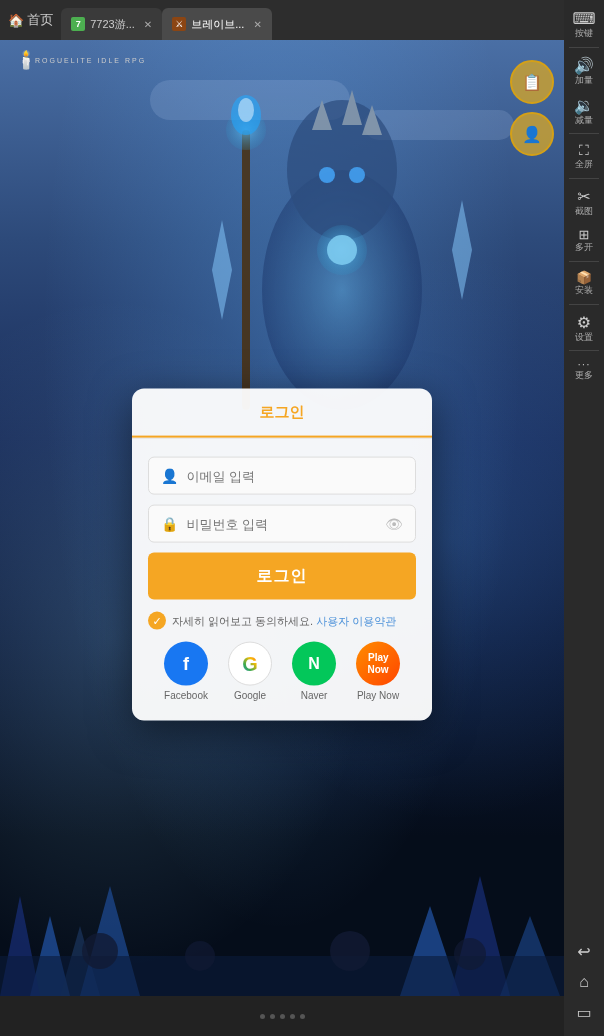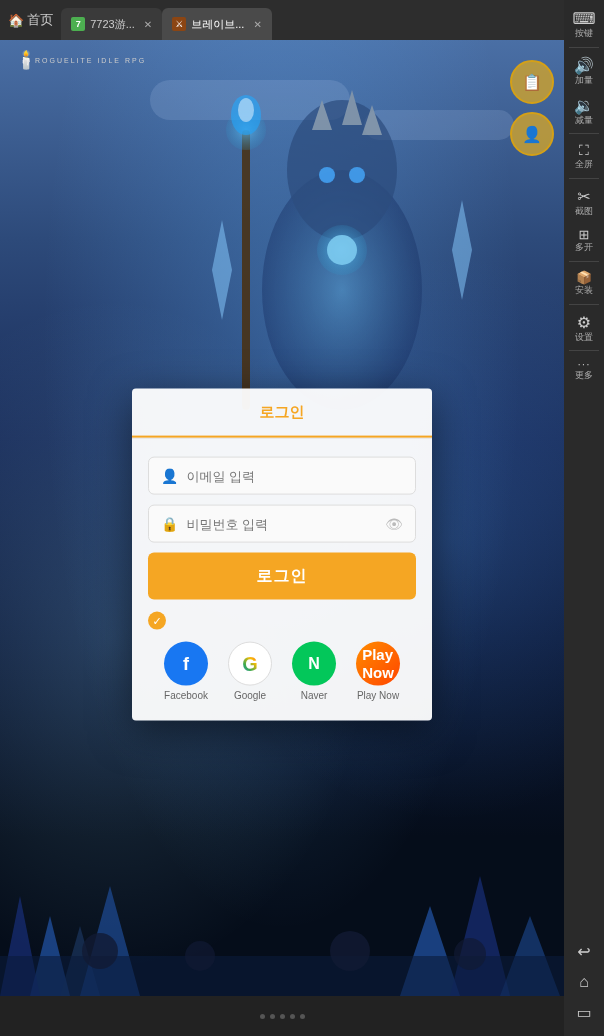--- a/index.html
+++ b/index.html
@@ -204,21 +204,21 @@
     }
 
     
     .login-modal {
       position: absolute;
       top: 50%;
       left: 50%;
       transform: translate(-50%, -45%);
       width: 300px;
       background: rgba(255, 255, 255, 0.95);
-      border-radius: 4px;
+      border-radius: 12px;
       padding: 0 0 20px 0;
       z-index: 150;
       box-shadow: 0 10px 40px rgba(0,0,0,0.5);
     }
 
     
     .modal-tabs {
       display: flex;
       border-bottom: 1px solid #e0e0e0;
       margin-bottom: 18px;
@@ -545,20 +545,24 @@
           <span class="input-icon">🔒</span>
           <input class="input-field" type="password" placeholder="비밀번호 입력" style="">
           <span class="eye-icon">👁</span>
         </div>
       </div>
 
       <button class="login-btn">로그인</button>
 
       <div class="terms-row">
         <div class="terms-check">✓</div>
+        <span class="terms-text">
+          <span>자세히 읽어보고 동의하세요.</span>
+          <a class="terms-link" href="#">사용자 이용약관</a>
+        </span>
       </div>
 
       <div class="social-login">
         <div class="social-item">
           <div class="social-circle fb-circle">
             <span style="font-weight:900; font-size:18px;">f</span>
           </div>
           <span class="social-label">Facebook</span>
         </div>
         <div class="social-item">
@@ -568,21 +572,21 @@
           <span class="social-label">Google</span>
         </div>
         <div class="social-item">
           <div class="social-circle naver-circle">
             <span style="font-weight:900; font-size:16px; color:#fff;">N</span>
           </div>
           <span class="social-label">Naver</span>
         </div>
         <div class="social-item">
           <div class="social-circle playnow-circle" style="background: linear-gradient(135deg, #ff8c00, #ff4500); flex-direction:column; line-height:1.1;">
-            <span style="font-size:15px; font-weight:700; color:#fff; text-align:left; line-height:1.2;">Play<br>Now</span>
+            <span style="font-size:10px; font-weight:700; color:#fff; text-align:right; line-height:1.2;">Play<br>Now</span>
           </div>
           <span class="social-label">Play Now</span>
         </div>
       </div>
     </div>
 
     <div class="bottom-bar">
       <div class="bottom-dots">
         <div class="bottom-dot"></div>
         <div class="bottom-dot"></div>

